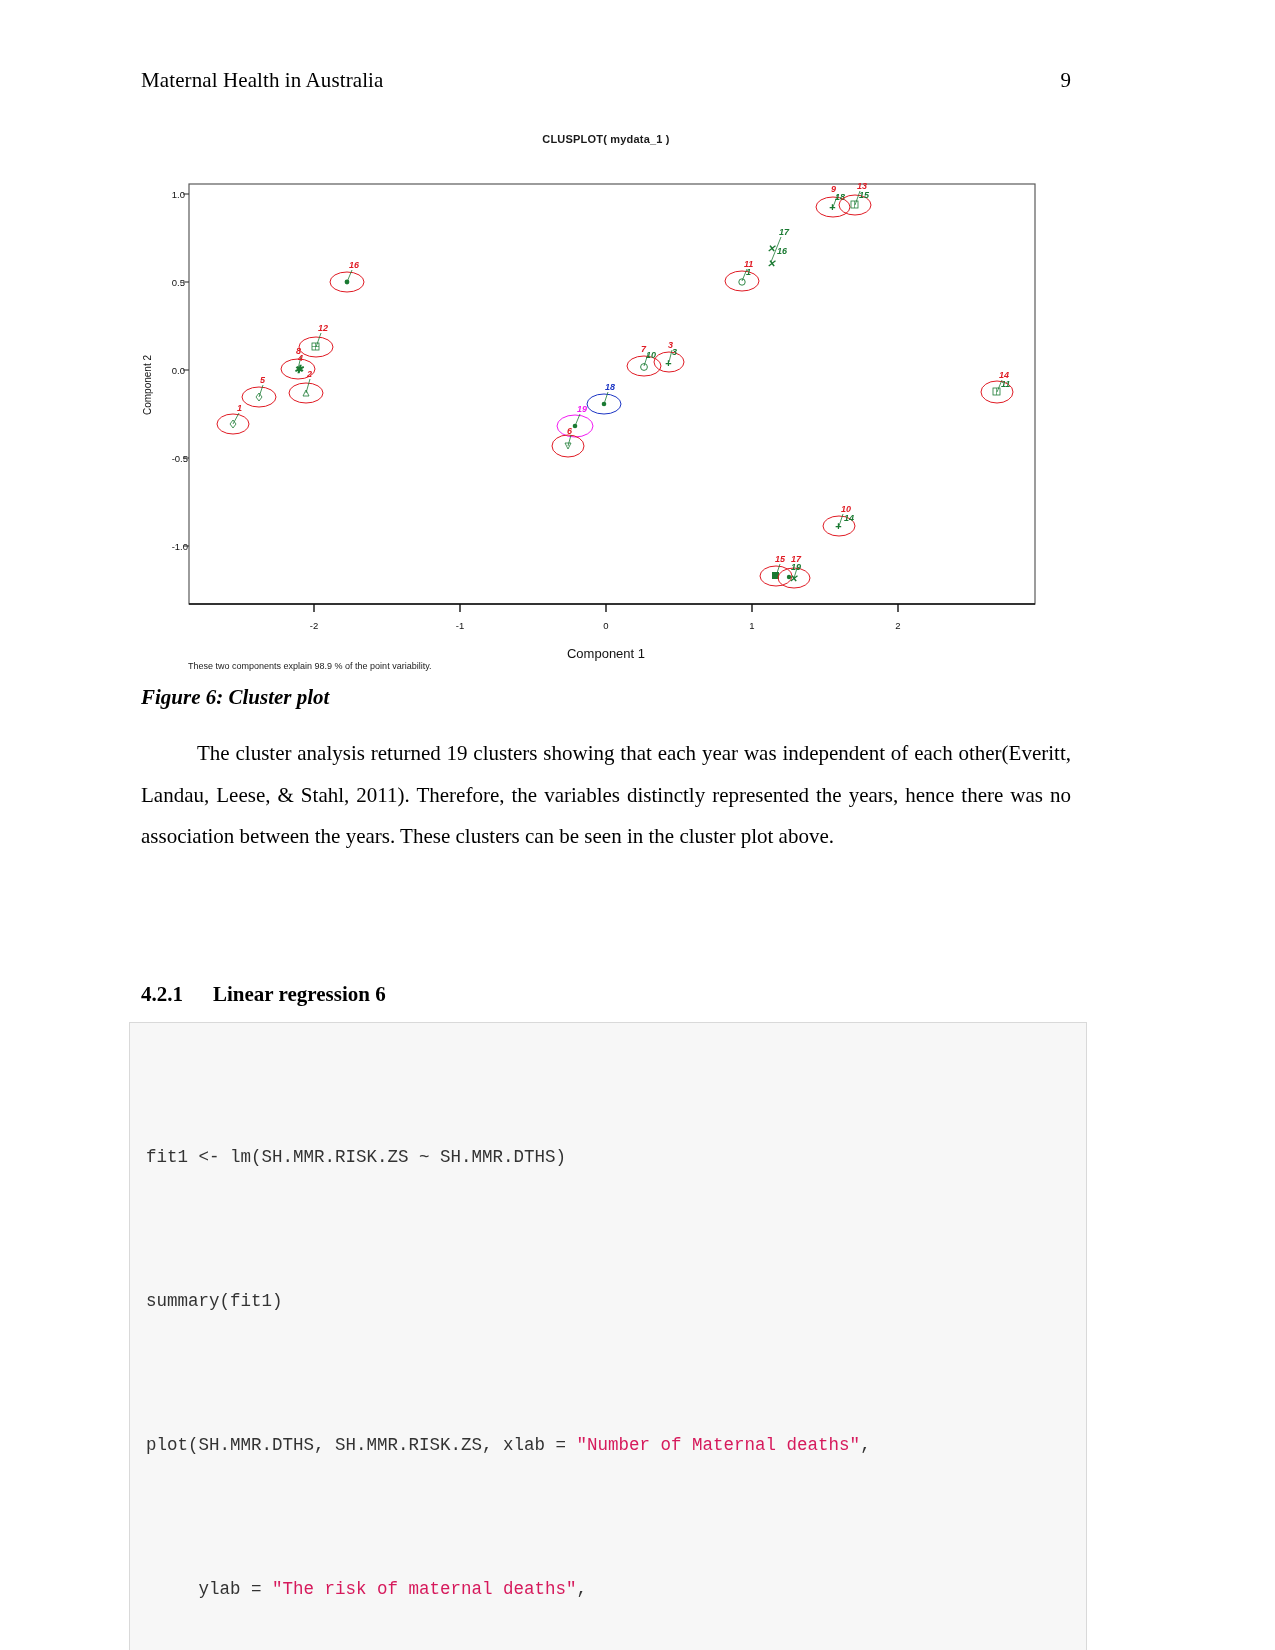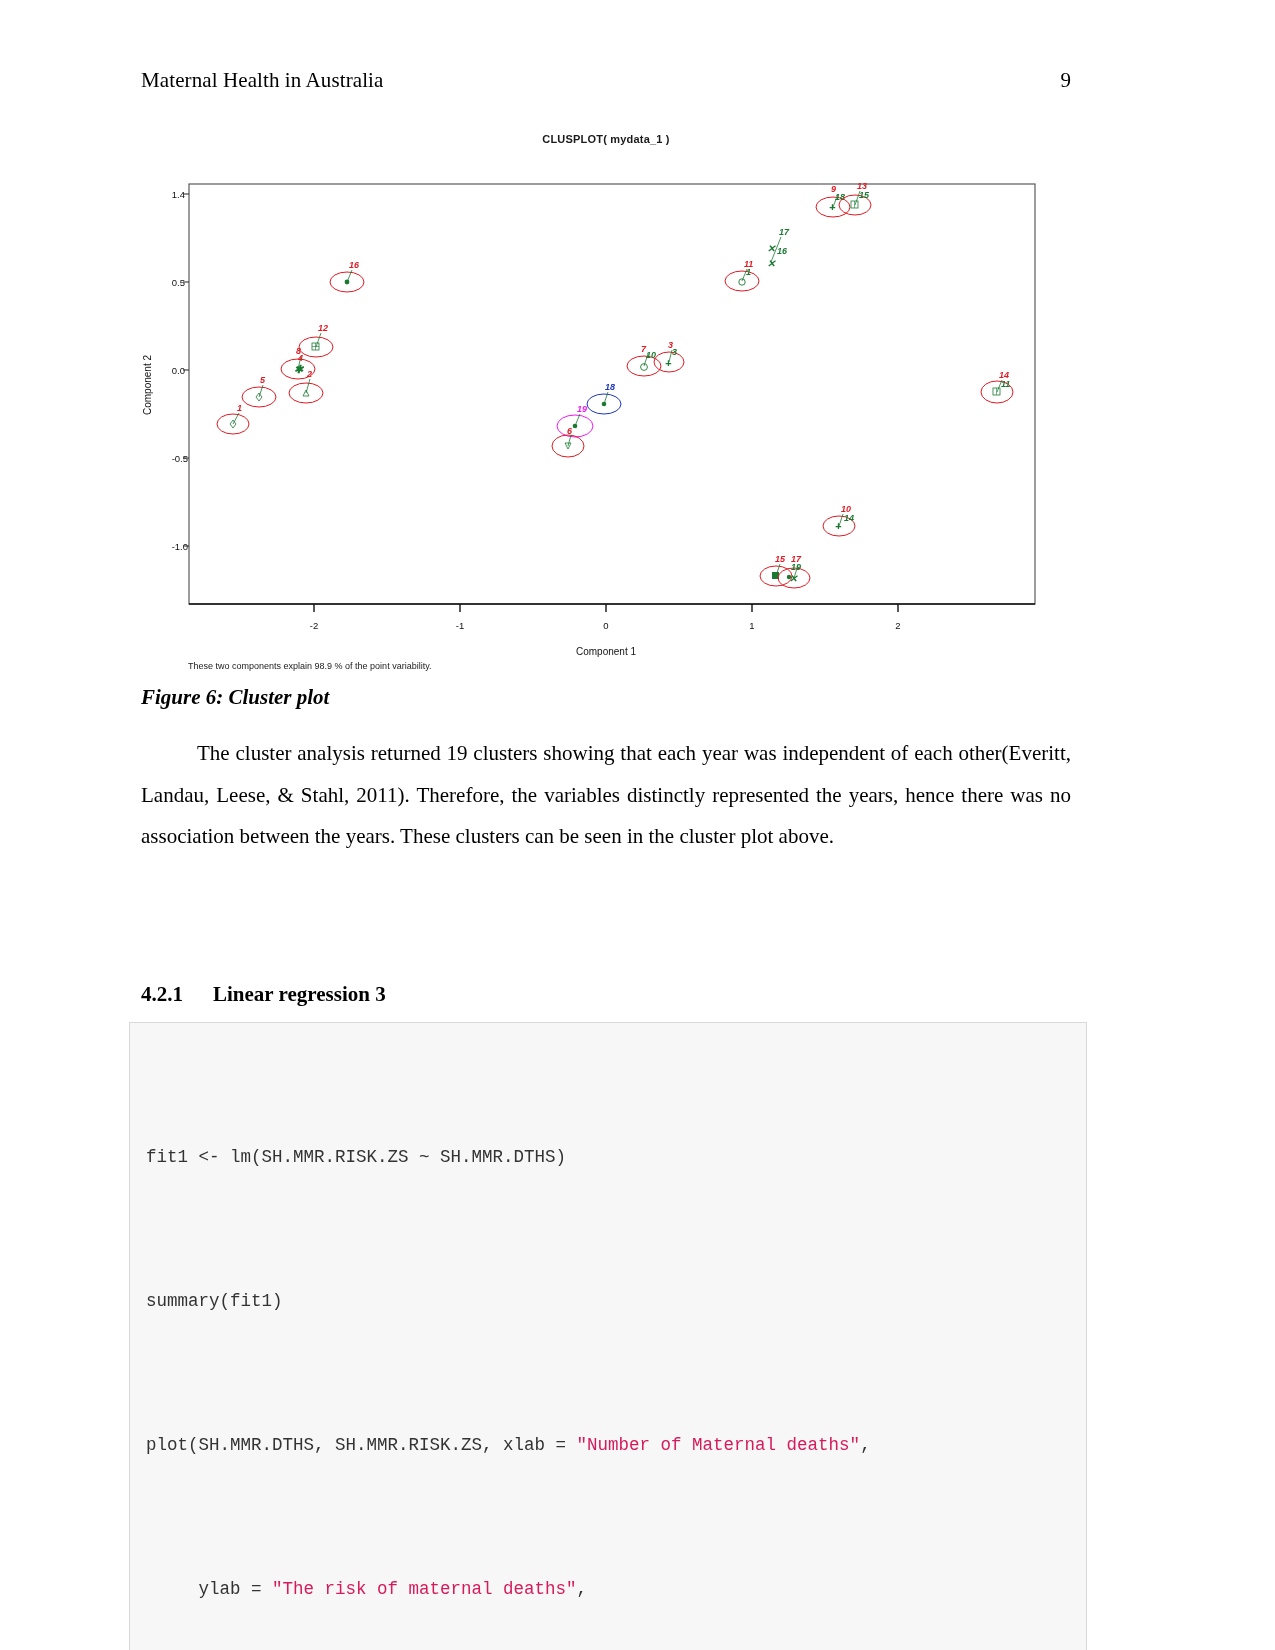--- a/index.html
+++ b/index.html
@@ -32,21 +32,21 @@
   .plotwrap{position:relative;width:930px;height:500px;}
 
   .ylab{
     position:absolute;left:6px;top:236px;
     transform:translate(-50%,-50%) rotate(-90deg);
     font-family:"Liberation Sans",sans-serif;font-size:10px;color:#111;
     white-space:nowrap;
   }
   .xlab{
     position:absolute;left:465px;top:497px;transform:translateX(-50%);
-    font-family:"Liberation Sans",sans-serif;font-size:10px;color:#111;
+    font-family:"Liberation Sans",sans-serif;font-size:13px;color:#111;
     white-space:nowrap;
   }
   .footnote{
     position:absolute;left:47px;top:512px;
     font-family:"Liberation Sans",sans-serif;font-size:9px;color:#222;
     white-space:nowrap;
   }
   .ytick{
     position:absolute;
     font-family:"Liberation Sans",sans-serif;font-size:9.5px;color:#111;
@@ -107,21 +107,21 @@
 
   <div class="figure">
     <div class="clusplot-title">CLUSPLOT( mydata_1 )</div>
 
     <div class="plotwrap">
 
       <div class="ylab">Component 2</div>
       <div class="xlab">Component 1</div>
       <div class="footnote">These two components explain 98.9 % of the point variability.</div>
 
-      <div class="ytick" style="left:44px;top:45px;">1.4</div>
+      <div class="ytick" style="left:44px;top:45px;">1.0</div>
       <div class="ytick" style="left:44px;top:133px;">0.5</div>
       <div class="ytick" style="left:44px;top:221px;">0.0</div>
       <div class="ytick" style="left:47px;top:309px;">-0.5</div>
       <div class="ytick" style="left:47px;top:397px;">-1.0</div>
 
       <div class="xtick" style="left:173px;top:471px;">-2</div>
       <div class="xtick" style="left:319px;top:471px;">-1</div>
       <div class="xtick" style="left:465px;top:471px;">0</div>
       <div class="xtick" style="left:611px;top:471px;">1</div>
       <div class="xtick" style="left:757px;top:471px;">2</div>
@@ -300,21 +300,21 @@
         </g>
       </svg>
     </div>
   </div>
 
   <div class="figcaption">Figure 6: Cluster plot</div>
 
   <div class="para">The cluster analysis returned 19 clusters showing that each year was independent of each other(Everitt, Landau, Leese, &amp; Stahl, 2011). Therefore, the variables distinctly represented the years, hence there was no association between the years. These clusters can be seen in the cluster plot above.</div>
 
   <div class="h3">
-    <span class="num">4.2.1</span><span>Linear regression 3</span>
+    <span class="num">4.2.1</span><span>Linear regression 6</span>
   </div>
 
   <div class="codeblock">
     <span class="ln">fit1 &lt;- lm(SH.MMR.RISK.ZS ~ SH.MMR.DTHS)</span>
     <span class="ln">summary(fit1)</span>
     <span class="ln"><span>plot(SH.MMR.DTHS, SH.MMR.RISK.ZS, xlab = </span><span class="str">"Number of Maternal deaths"</span><span>,</span></span>
     <span class="ln"><span>     ylab = </span><span class="str">"The risk of maternal deaths"</span><span>,</span></span>
     
     
   </div>

